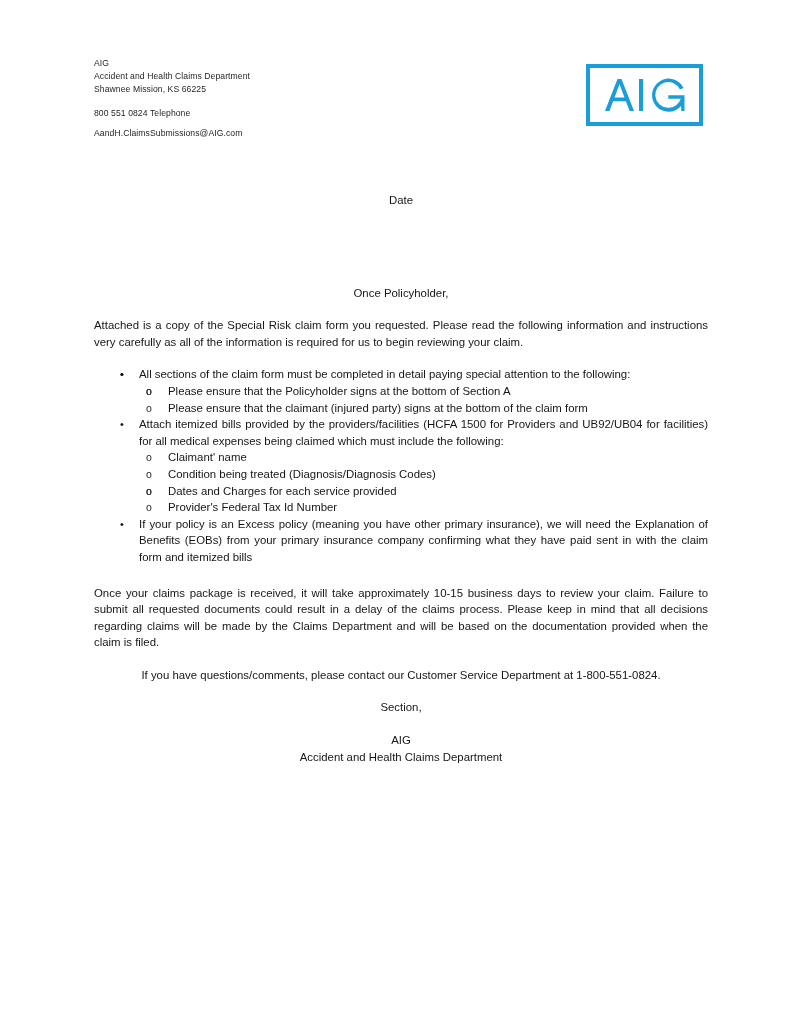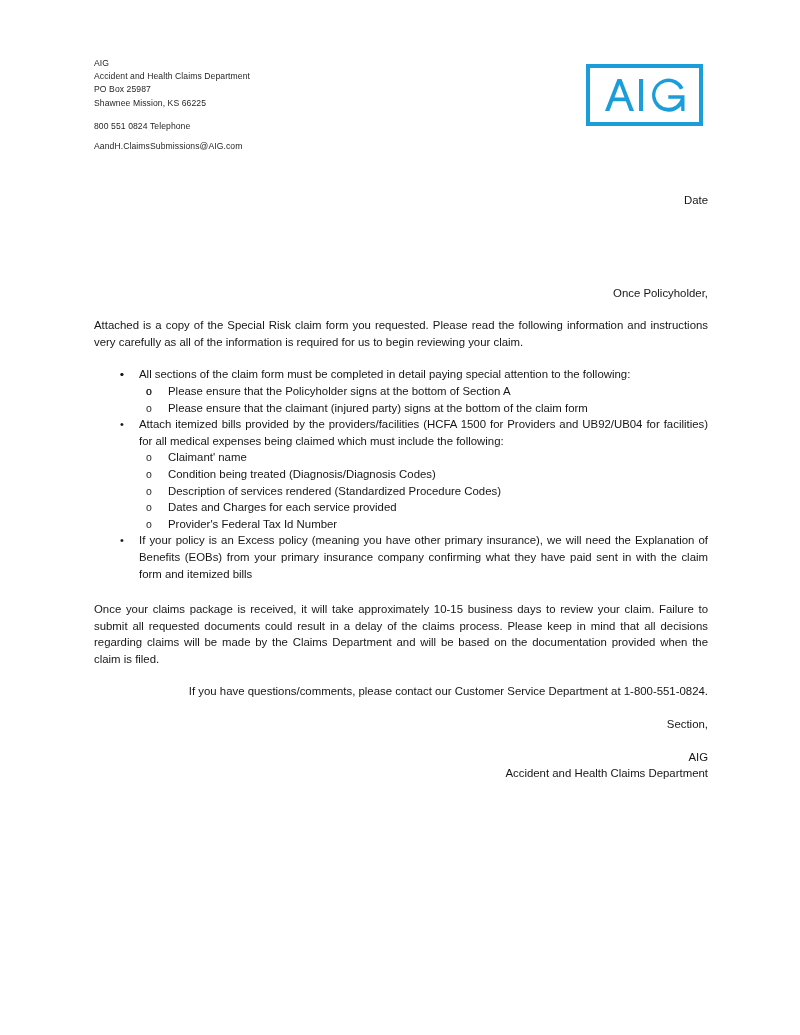--- a/index.html
+++ b/index.html
@@ -60,21 +60,21 @@
     top: 192px;
     width: 614px;
     font-size: 11.4px;
     line-height: 16.6px;
     color: #161616;
   }
   .p {
     text-align: justify;
     margin: 0;
   }
-  .p.left { text-align: right; }
+  .p.left { text-align: center; }
   .spacer-xl { height: 76px; }
   .spacer-l  { height: 19px; }
   .spacer-m  { height: 16px; }
 
   
   ul.lvl1 {
     list-style: none;
     margin: 0;
     padding: 0;
   }
@@ -118,21 +118,20 @@
 </style>
 </head>
 <body>
 
 <div class="page">
 
   <div class="letterhead">
     <div class="lh-block">
       <div>AIG</div>
       <div>Accident and Health Claims Department</div>
-      <div>PO Box 25987</div>
       <div>Shawnee Mission, KS  66225</div>
     </div>
     <div class="lh-gap"></div>
     <div class="lh-block">
       <div>800 551 0824 Telephone</div>
     </div>
     <div class="lh-gap-sm"></div>
     <div class="lh-block">AandH.ClaimsSubmissions@AIG.com</div>
   </div>
 
@@ -197,21 +196,20 @@
           <li class="nolast">
             <span class="mark">o</span>
             <span>Claimant' name</span>
           </li>
           <li class="nolast">
             <span class="mark">o</span>
             <span>Condition being treated (Diagnosis/Diagnosis Codes)</span>
           </li>
           <li class="nolast">
             <span class="mark">o</span>
-            <span>Description of services rendered (Standardized Procedure Codes)</span>
           </li>
           <li class="nolast">
             <span class="mark">o</span>
             <span>Dates and Charges for each service provided</span>
           </li>
           <li class="nolast">
             <span class="mark">o</span>
             <span>Provider's Federal Tax Id Number</span>
           </li>
         </ul>

